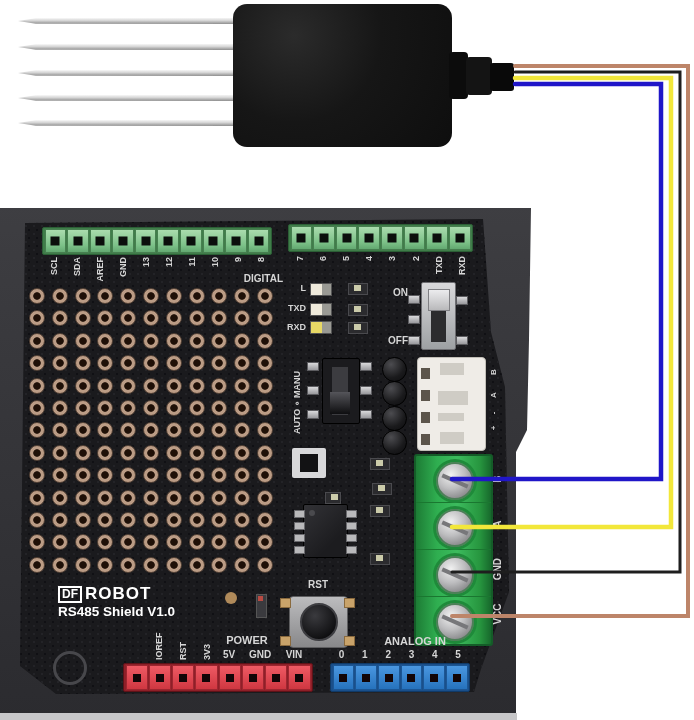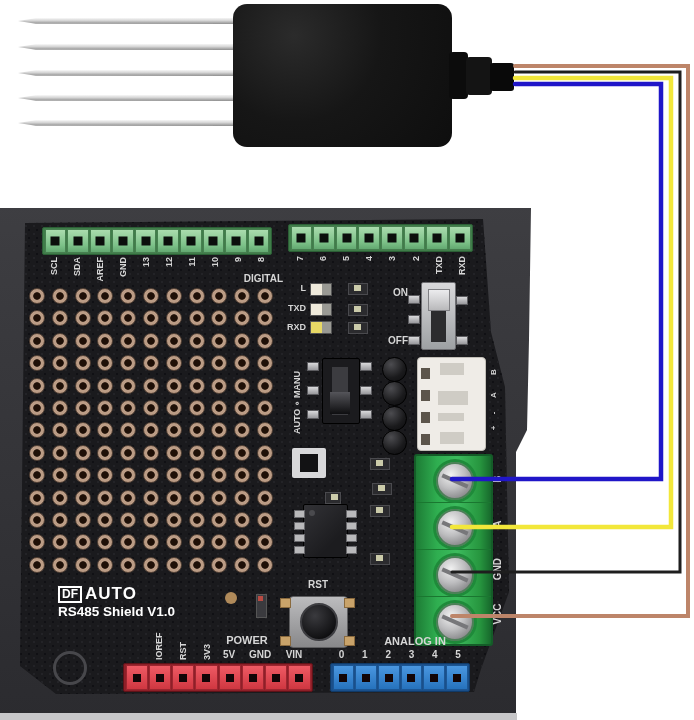--- a/index.html
+++ b/index.html
@@ -452,21 +452,21 @@
     <div class="term-row">
         <div class="screw"></div>
       </div>
     <div class="term-row">
         <div class="screw"></div>
       </div>
   </div>
 
   <div class="logo">
     <span class="logo-df">DF</span>
-      <span>AUTO</span>
+      <span>ROBOT</span>
   </div>
   <div class="model">RS485 Shield V1.0</div>
 
   <svg id="silk" width="694" height="720">
       <text x="57" y="257" fill="#d6d6d6" font-size="9" font-weight="bold" font-family="&quot;Liberation Sans&quot;,sans-serif" text-anchor="end" transform="rotate(-90 57 257)">SCL</text>
       <text x="80" y="257" fill="#d6d6d6" font-size="9" font-weight="bold" font-family="&quot;Liberation Sans&quot;,sans-serif" text-anchor="end" transform="rotate(-90 80 257)">SDA</text>
       <text x="103" y="257" fill="#d6d6d6" font-size="9" font-weight="bold" font-family="&quot;Liberation Sans&quot;,sans-serif" text-anchor="end" transform="rotate(-90 103 257)">AREF</text>
       <text x="126" y="257" fill="#d6d6d6" font-size="9" font-weight="bold" font-family="&quot;Liberation Sans&quot;,sans-serif" text-anchor="end" transform="rotate(-90 126 257)">GND</text>
       <text x="149" y="257" fill="#d6d6d6" font-size="9" font-weight="bold" font-family="&quot;Liberation Sans&quot;,sans-serif" text-anchor="end" transform="rotate(-90 149 257)">13</text>
       <text x="172" y="257" fill="#d6d6d6" font-size="9" font-weight="bold" font-family="&quot;Liberation Sans&quot;,sans-serif" text-anchor="end" transform="rotate(-90 172 257)">12</text>

